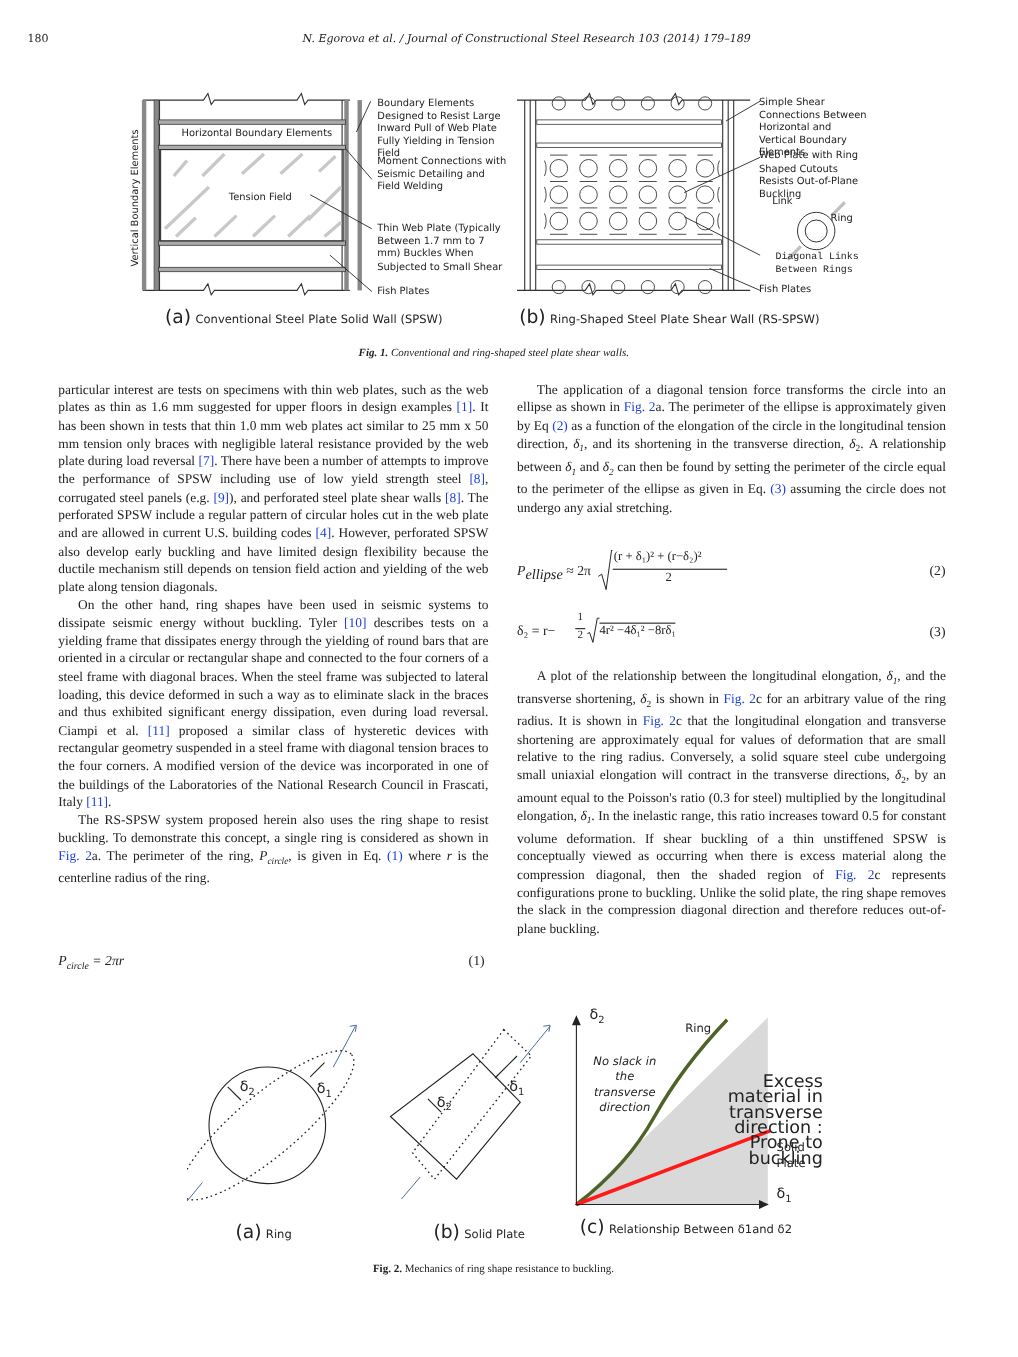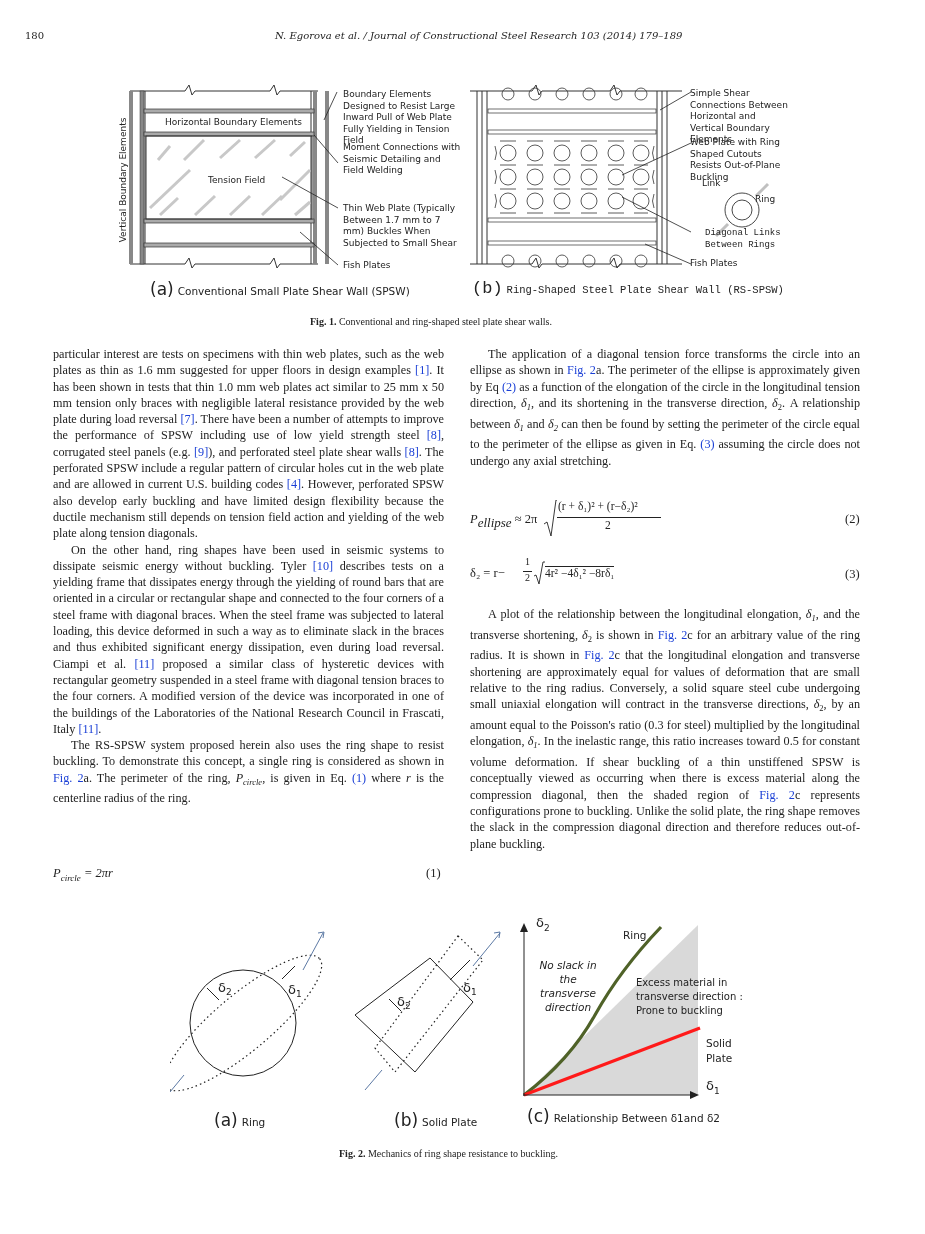--- a/index.html
+++ b/index.html
@@ -71,21 +71,21 @@
     </g>
   </svg>
   <div class="abs fig-label" style="left:165px;top:37px;">Horizontal Boundary Elements</div>
   <div class="abs fig-label" style="left:208px;top:95px;">Tension Field</div>
   <div class="abs fig-label" style="left:57px;top:100px;transform:translate(-50%,-50%) rotate(-90deg);left:124px;white-space:nowrap;">Vertical Boundary Elements</div>
   <div class="abs fig-label" style="left:343px;top:9px;width:115px;">Boundary Elements Designed to Resist Large Inward Pull of Web Plate Fully Yielding in Tension Field</div>
   <div class="abs fig-label" style="left:343px;top:62px;width:120px;">Moment Connections with Seismic Detailing and Field Welding</div>
   <div class="abs fig-label" style="left:343px;top:123px;width:118px;">Thin Web Plate (Typically Between 1.7 mm to 7 mm) Buckles When Subjected to Small Shear</div>
   <div class="abs fig-label" style="left:343px;top:180px;">Fish Plates</div>
   <div class="abs subcap" style="left:150px;top:199px;">
-    <span class="big">(a)</span><span>Conventional Small Plate Shear Wall (SPSW)</span>
+    <span class="big">(a)</span><span>Conventional Steel Plate Solid Wall (SPSW)</span>
   </div>
 
   <svg class="abs" style="left:460px;top:0;" width="240" height="200" viewBox="0 0 240 200">
     <path d="M10 11 H72 l4 -6 l3 10 l3 -4 H150 l4 -6 l3 10 l3 -4 H222" stroke="#333" fill="none"></path>
     <path d="M10 184 H72 l4 -6 l3 10 l3 -4 H150 l4 -6 l3 10 l3 -4 H222" stroke="#333" fill="none"></path>
     <line x1="17" y1="11" x2="17" y2="184" stroke="#333"></line>
       <line x1="22" y1="11" x2="22" y2="184" stroke="#333"></line>
     <line x1="27" y1="11" x2="27" y2="184" stroke="#333"></line>
     <line x1="197" y1="11" x2="197" y2="184" stroke="#333"></line>
       <line x1="202" y1="11" x2="202" y2="184" stroke="#333"></line>
@@ -155,26 +155,26 @@
     </g>
     <line x1="44" y1="16" x2="56" y2="4" stroke="#c0c0c0" stroke-width="3"></line>
     <line x1="16" y1="44" x2="4" y2="56" stroke="#c0c0c0" stroke-width="3"></line>
   </svg>
   <div class="abs fig-label" style="left:702px;top:98px;">Link</div>
   <div class="abs fig-label" style="left:755px;top:114px;">Ring</div>
   <div class="abs fig-label" style="left:690px;top:57px;width:100px;">Web Plate with Ring Shaped Cutouts Resists Out-of-Plane Buckling</div>
   <div class="abs fig-label" style="left:690px;top:8px;width:100px;">Simple Shear Connections Between Horizontal and Vertical Boundary Elements</div>
   <div class="abs fig-label" style="left:705px;top:148px;width:110px;font-family:Liberation Mono, monospace;">Diagonal Links Between Rings</div>
   <div class="abs fig-label" style="left:690px;top:178px;">Fish Plates</div>
-  <div class="abs subcap" style="left:472px;top:199px;font-family:Liberation Mono, monospace;">
+  <div class="abs subcap" style="left:472px;top:199px;">
     <span class="big">(b)</span><span>Ring-Shaped Steel Plate Shear Wall (RS-SPSW)</span>
   </div>
 </div>
 
-<div class="abs caption" style="left:310px;top:316px;">
+<div class="abs caption" style="left:326px;top:316px;font-style:italic;">
   <b>Fig. 1.</b><span> Conventional and ring-shaped steel plate shear walls.</span>
 </div>
 
 <div class="col" style="left:53px;top:346px;width:391px;">
   <p><span>particular interest are tests on specimens with thin web plates, such as the web plates as thin as 1.6 mm suggested for upper floors in design examples </span><span class="ref">[1]</span><span>. It has been shown in tests that thin 1.0 mm web plates act similar to 25 mm x 50 mm tension only braces with negligible lateral resistance provided by the web plate during load reversal </span><span class="ref">[7]</span><span>. There have been a number of attempts to improve the performance of SPSW including use of low yield strength steel </span><span class="ref">[8]</span><span>, corrugated steel panels (e.g. </span><span class="ref">[9]</span><span>), and perforated steel plate shear walls </span><span class="ref">[8]</span><span>. The perforated SPSW include a regular pattern of circular holes cut in the web plate and are allowed in current U.S. building codes </span><span class="ref">[4]</span><span>. However, perforated SPSW also develop early buckling and have limited design flexibility because the ductile mechanism still depends on tension field action and yielding of the web plate along tension diagonals.</span></p>
   <p class="indent"><span>On the other hand, ring shapes have been used in seismic systems to dissipate seismic energy without buckling. Tyler </span><span class="ref">[10]</span><span> describes tests on a yielding frame that dissipates energy through the yielding of round bars that are oriented in a circular or rectangular shape and connected to the four corners of a steel frame with diagonal braces. When the steel frame was subjected to lateral loading, this device deformed in such a way as to eliminate slack in the braces and thus exhibited significant energy dissipation, even during load reversal. Ciampi et al. </span><span class="ref">[11]</span><span> proposed a similar class of hysteretic devices with rectangular geometry suspended in a steel frame with diagonal tension braces to the four corners. A modified version of the device was incorporated in one of the buildings of the Laboratories of the National Research Council in Frascati, Italy </span><span class="ref">[11]</span><span>.</span></p>
   <p class="indent"><span>The RS-SPSW system proposed herein also uses the ring shape to resist buckling. To demonstrate this concept, a single ring is considered as shown in </span><span class="ref">Fig. 2</span><span>a. The perimeter of the ring, </span><span style="font-style: italic;">P</span><sub style="font-size: 8.5px; font-style: italic;">circle</sub><span>, is given in Eq. </span><span class="ref">(1)</span><span> where </span><span style="font-style: italic;">r</span><span> is the centerline radius of the ring.</span></p>
 </div>
 <div class="eq" style="left:53px;top:866px;">
   <i>P</i><sub style="font-size:9px;font-style:italic;">circle</sub><i> = 2πr</i>
@@ -254,21 +254,21 @@
 </svg>
 <div class="abs fig-label" style="left:536px;top:917px;font-size:13px;">δ<sub style="font-size:9px;">2</sub></div>
 <div class="abs fig-label" style="left:706px;top:1080px;font-size:13px;">δ<sub style="font-size:9px;">1</sub></div>
 <div class="abs fig-label" style="left:623px;top:930px;font-size:10.5px;">Ring</div>
 <div class="abs fig-label" style="left:532px;top:958px;width:72px;text-align:center;font-size:10.5px;line-height:14px;font-style:italic;">
   <div>No slack in</div>
   <div>the</div>
   <div>transverse</div>
   <div>direction</div>
 </div>
-<div class="abs fig-label" style="left:636px;top:976px;width:112px;text-align:left;font-size:10px;line-height:14px;">
+<div class="abs fig-label" style="left:636px;top:976px;width:112px;text-align:right;font-size:16px;line-height:14px;">
   <div>Excess material in</div>
   <div>transverse direction :</div>
   <div>Prone to buckling</div>
 </div>
 <div class="abs fig-label" style="left:706px;top:1036px;font-size:10.5px;line-height:15px;">
   <div>Solid</div>
   <div>Plate</div>
 </div>
 <div class="abs subcap" style="left:527px;top:1106px;">
   <span class="big">(c)</span><span>Relationship Between δ1and δ2</span>

